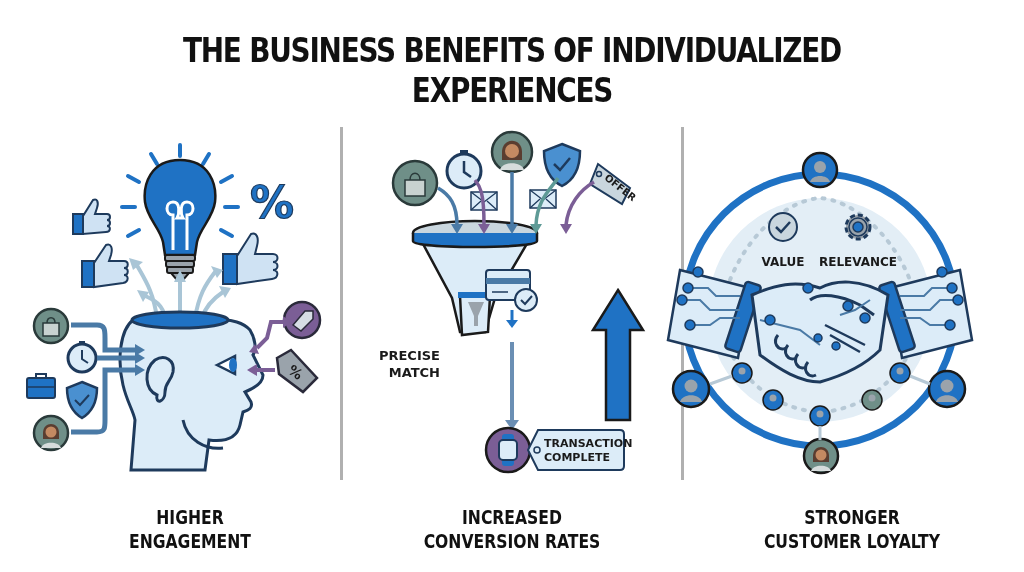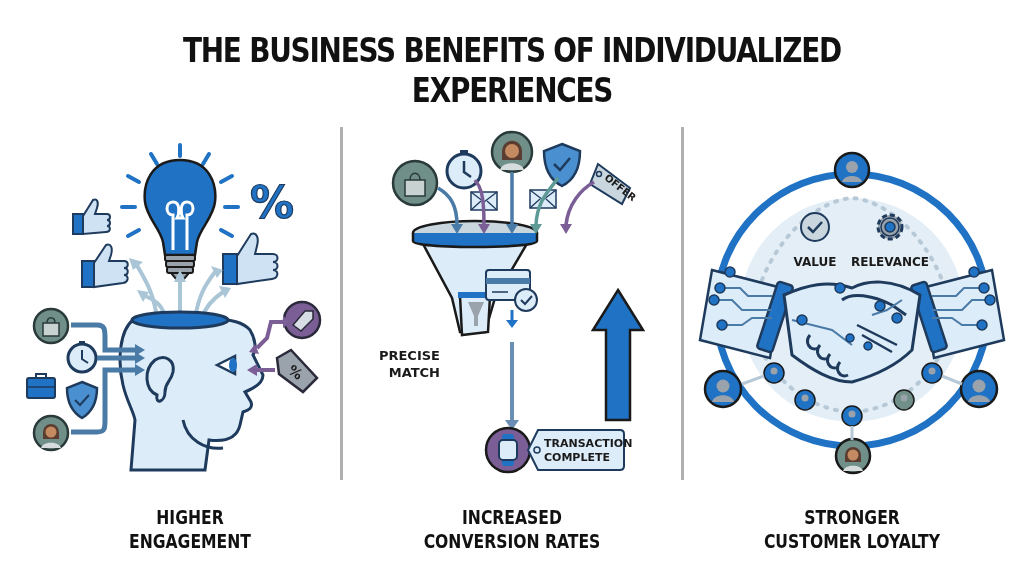--- a/index.html
+++ b/index.html
@@ -233,21 +233,21 @@
     <polygon points="156,104 168,104 162,114" fill="#4a7aa6"></polygon>
     <polygon points="180,104 192,104 186,114" fill="#5e9a96"></polygon>
     <polygon points="210,104 222,104 216,114" fill="#7b5e96"></polygon>
   </svg>
 </div>
 <div class="caption" style="left:347px;">
   <span>INCREASED</span>
   <span>CONVERSION RATES</span>
 </div>
 
-<div class="panel" style="left:692px;">
+<div class="panel" style="left:660px;">
   <svg width="330" height="370" viewBox="0 0 330 370">
 
     <circle cx="160" cy="190" r="136" fill="#ffffff" stroke="#1f72c4" stroke-width="7"></circle>
 
     <circle cx="160" cy="190" r="112" fill="#e3eef6"></circle>
 
     <path d="M70 160 C90 110 130 80 160 78 C190 80 230 110 250 160" fill="none" stroke="#b7c9d6" stroke-width="4" stroke-dasharray="2 8" stroke-linecap="round"></path>
     <path d="M58 200 C70 250 110 290 160 292 C210 290 250 250 262 200" fill="none" stroke="#b7c9d6" stroke-width="4" stroke-dasharray="2 8" stroke-linecap="round"></path>
 
     <path d="M20 150 L90 168 L78 238 L8 220 Z" fill="#dcecf8" stroke="#1e3a5c" stroke-width="2.5"></path>

